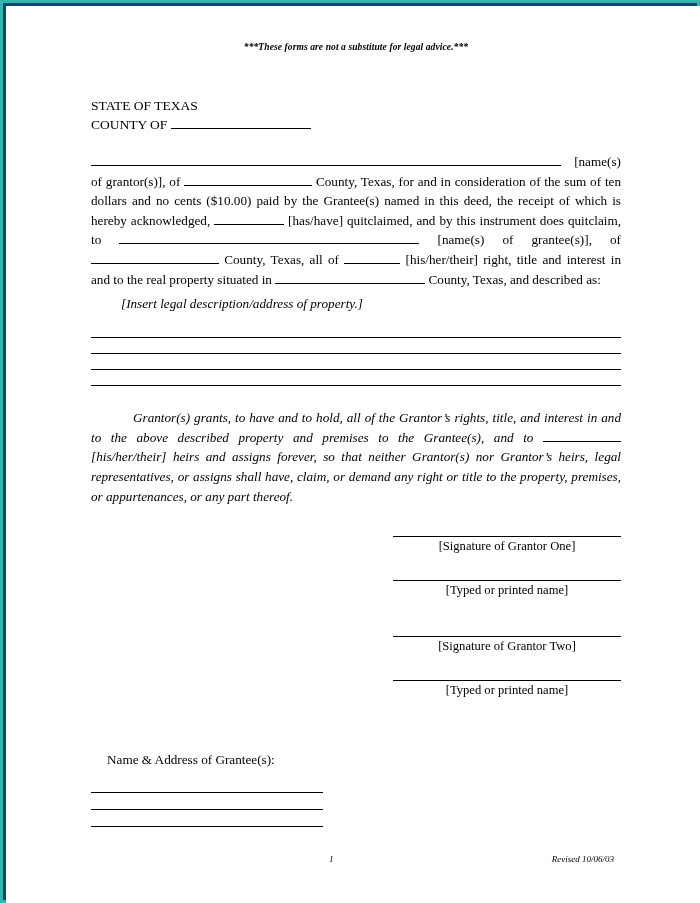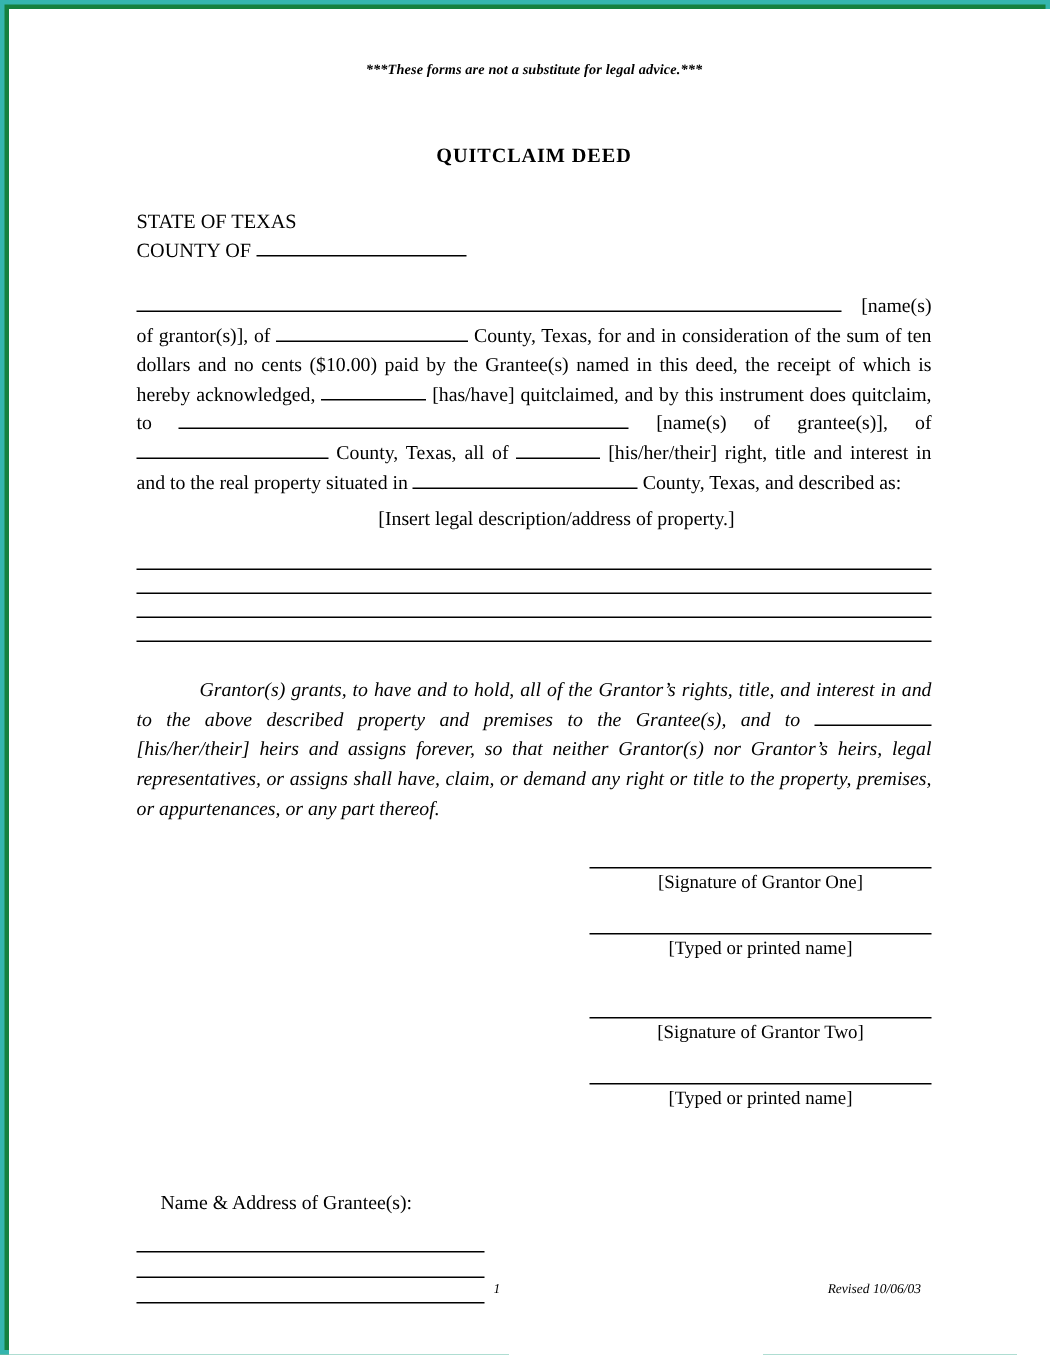--- a/index.html
+++ b/index.html
@@ -15,21 +15,21 @@
     overflow: hidden;
   }
   .page-frame {
     position: absolute;
     left: 0;
     top: 0;
     width: 700px;
     height: 903px;
     border: 3px solid #35b5ae;
     box-sizing: border-box;
-    background: #15803d;
+    background: #0c4a6e;
   }
   .sheet {
     position: absolute;
     left: 3px;
     top: 3px;
     width: 694px;
     height: 897px;
     background: #ffffff;
     box-sizing: border-box;
   }
@@ -67,22 +67,22 @@
     border-bottom: 1px solid #000;
     height: 12px;
   }
   .body-para {
     font-size: 13.2px;
     line-height: 19.6px;
     text-align: justify;
     margin: 0 0 0 0;
   }
   .insert-note {
-    font-size: 13.2px;
-    text-align: center;
+    font-style: italic;
+    font-size: 13.2px;
     margin: 7px 0 10px 0;
     padding-left: 30px;
   }
   .blank-rules {
     margin: 2px 0 22px 0;
   }
   .rule {
     border-bottom: 1px solid #000;
     height: 15px;
     width: 100%;
@@ -146,21 +146,20 @@
 </head>
 <body>
 
 <div class="page-frame">
   <div class="sheet">
 
     <div class="content">
 
       <div class="disclaimer">***These forms are not a substitute for legal advice.***</div>
 
-      <div class="doc-title">QUITCLAIM DEED</div>
 
       <div class="state-line">
         <span>STATE OF TEXAS</span>
       </div>
 
       <div class="county-line">
         <span>COUNTY OF</span>
         <span class="u" style="width:140px"></span>
       </div>
 

